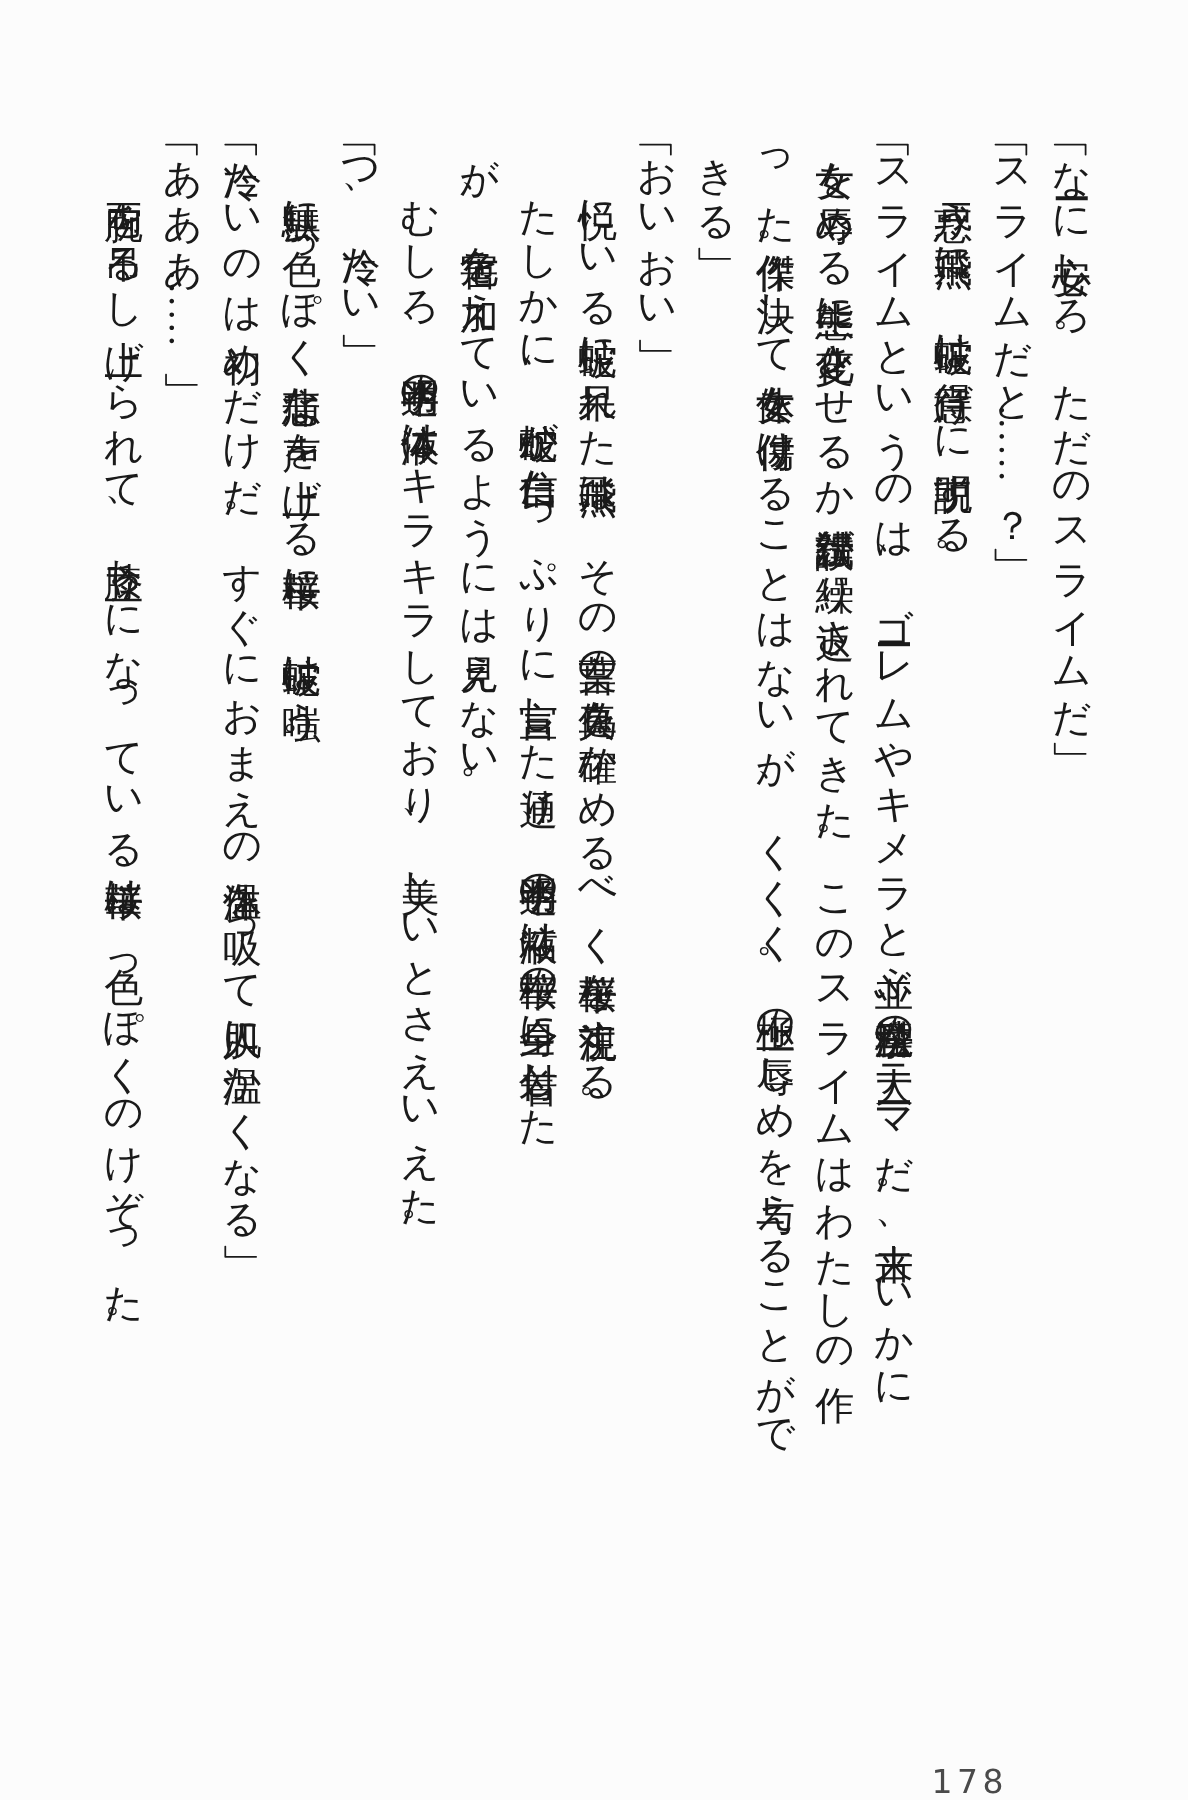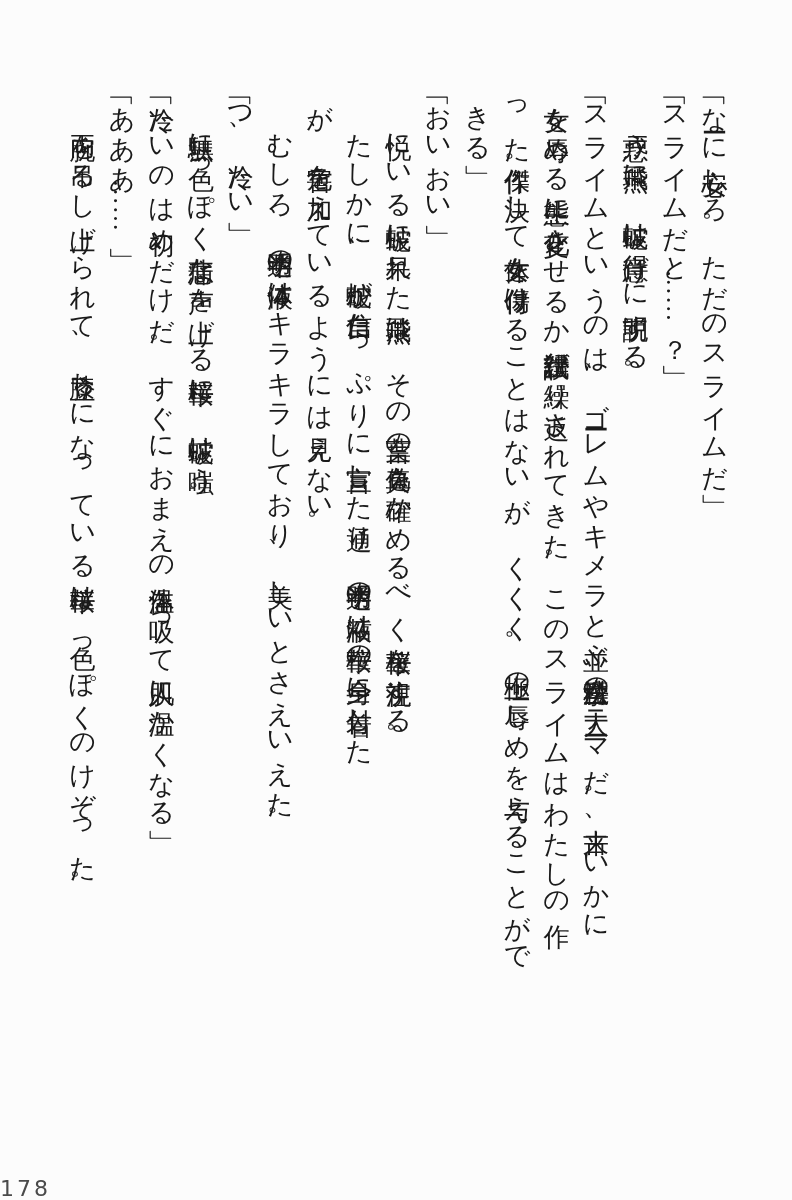--- a/index.html
+++ b/index.html
@@ -35,21 +35,21 @@
   .text-block p {
     margin: 0;
     padding: 0;
     white-space: nowrap;
   }
   .page-number {
     position: absolute;
     top: 1178px;
     left: 0;
     width: 672px;
-    text-align: left;
+    text-align: right;
     font-family: "DejaVu Sans", "Liberation Sans", sans-serif;
     font-size: 22px;
     line-height: 1;
     color: #4a4a4a;
     letter-spacing: 3px;
   }
 </style>
 </head>
 <body>
 

